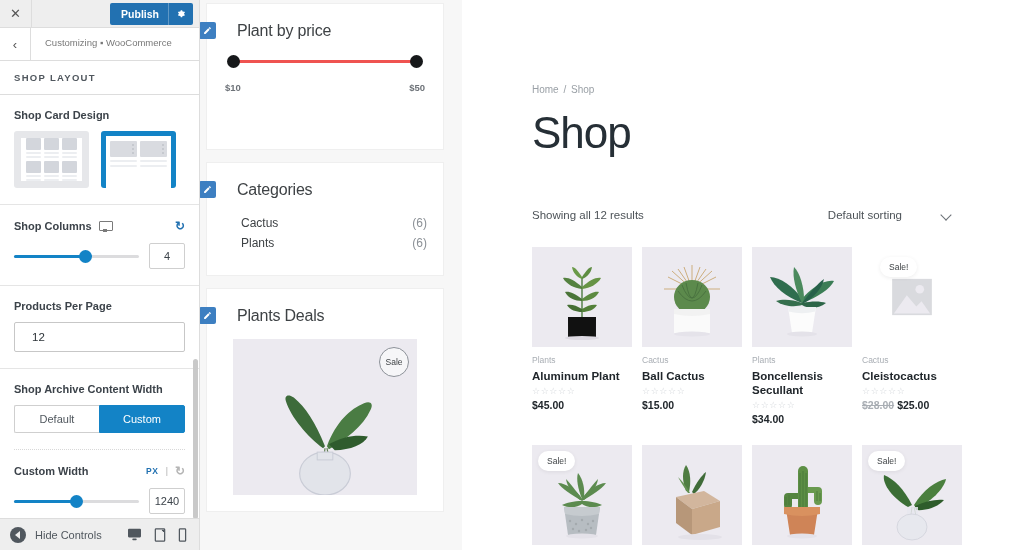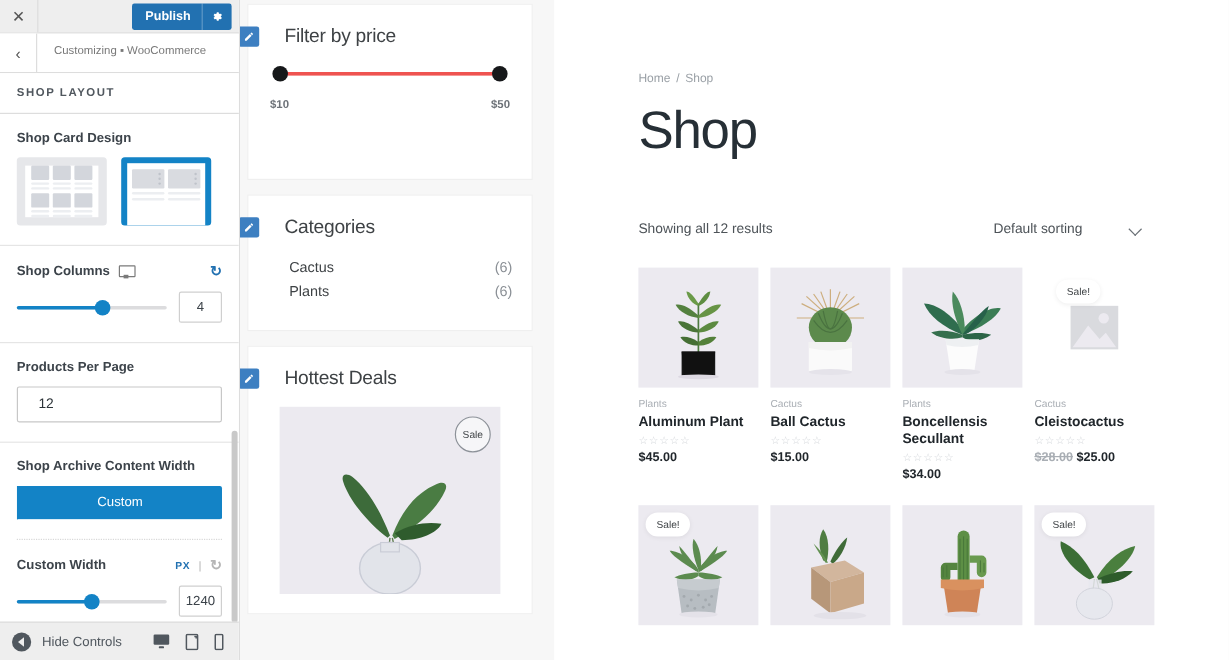--- a/index.html
+++ b/index.html
@@ -218,21 +218,21 @@
     border-radius: 50%; border: 1px solid #8d9299; background: rgba(255,255,255,.55);
     display:flex; align-items:center; justify-content:center;
     font-size: 8.5px; color: #3e4245;
   }
 
   
   .shop {
     flex: 1 1 auto; background: #fff; padding: 0 0 0 70px; overflow:hidden;
     position: relative;
   }
-  .crumb { font-size: 10px; color: #9aa0a6; margin-top: 60px; }
+  .crumb { font-size: 10px; color: #9aa0a6; margin-top: 84px; }
   .crumb .sep { margin: 0 2px; }
   .shop-h1 {
     font-size: 44px; font-weight: 400; color: #262f36; letter-spacing: -1px;
     margin-top: 16px; line-height: 1;
   }
   .shop-bar {
     display:flex; align-items:center; justify-content:space-between;
     margin-top: 54px; padding-right: 72px;
   }
   .shop-bar .count { font-size: 11.5px; color: #4d5358; }
@@ -387,20 +387,21 @@
           <span>Products Per Page</span>
         </div>
         <div class="text-input">12</div>
       </div>
 
       <div class="cz-ctl nb">
         <div class="cz-label">
           <span>Shop Archive Content Width</span>
         </div>
         <div class="btn-group">
+          <div class="bg-btn">Default</div>
           <div class="bg-btn active">Custom</div>
         </div>
       </div>
 
       <div class="dot-sep"></div>
 
       <div class="cz-ctl nb">
         <div class="cz-label">
           <span>Custom Width</span>
           <span class="spacer"></span>
@@ -451,21 +452,21 @@
 
     <div class="widget-col">
 
       <div class="wcard price">
         <div class="pencil">
           <svg viewBox="0 0 24 24">
               <path d="M3 17.25V21h3.75L17.8 9.94l-3.75-3.75L3 17.25zM20.7 7.04a1 1 0 0 0 0-1.41l-2.34-2.34a1 1 0 0 0-1.41 0l-1.83 1.83 3.75 3.75 1.83-1.83z"></path>
             </svg>
         </div>
         <div class="wtitle">
-          <h3>Filter by price</h3>
+          <h3>Plant by price</h3>
         </div>
         <div class="price-slider">
           <div class="bar"></div>
           <div class="h l"></div>
           <div class="h r"></div>
         </div>
         <div class="price-labels">
           <span>$10</span>
           <span>$50</span>
         </div>
@@ -490,21 +491,21 @@
         </div>
       </div>
 
       <div class="wcard deals">
         <div class="pencil">
           <svg viewBox="0 0 24 24">
               <path d="M3 17.25V21h3.75L17.8 9.94l-3.75-3.75L3 17.25zM20.7 7.04a1 1 0 0 0 0-1.41l-2.34-2.34a1 1 0 0 0-1.41 0l-1.83 1.83 3.75 3.75 1.83-1.83z"></path>
             </svg>
         </div>
         <div class="wtitle">
-          <h3>Hottest Deals</h3>
+          <h3>Plants Deals</h3>
         </div>
         <div class="deal-img">
           <svg class="plantsvg" viewBox="0 0 120 160">
             <path d="M60 110 C50 85 40 70 28 60 C22 56 18 58 20 64 C25 80 42 100 58 112 Z" fill="#3d6b3a"></path>
             <path d="M62 110 C72 84 86 72 100 66 C106 63 110 66 107 72 C99 90 80 104 64 113 Z" fill="#4a7c43"></path>
             <path d="M64 108 C78 100 92 98 104 100 C100 108 86 114 70 114 Z" fill="#2f5c2d"></path>
             <path d="M60 112 C59 122 58 128 56 134" stroke="#5d7d50" stroke-width="1.2" fill="none"></path>
             <path d="M62 112 C64 122 66 128 67 134" stroke="#5d7d50" stroke-width="1.2" fill="none"></path>
             <ellipse cx="60" cy="138" rx="26" ry="22" fill="#e2e4ea" stroke="#c9ccd6" stroke-width="1.2"></ellipse>
             <path d="M36 140 a24 22 0 0 0 48 0 a24 22 0 0 1 -48 0" fill="#d3dde3" opacity=".8"></path>

